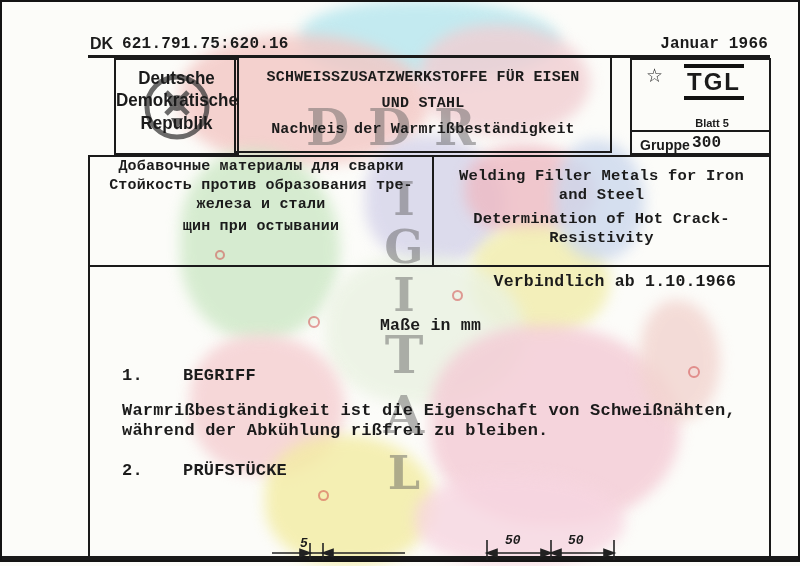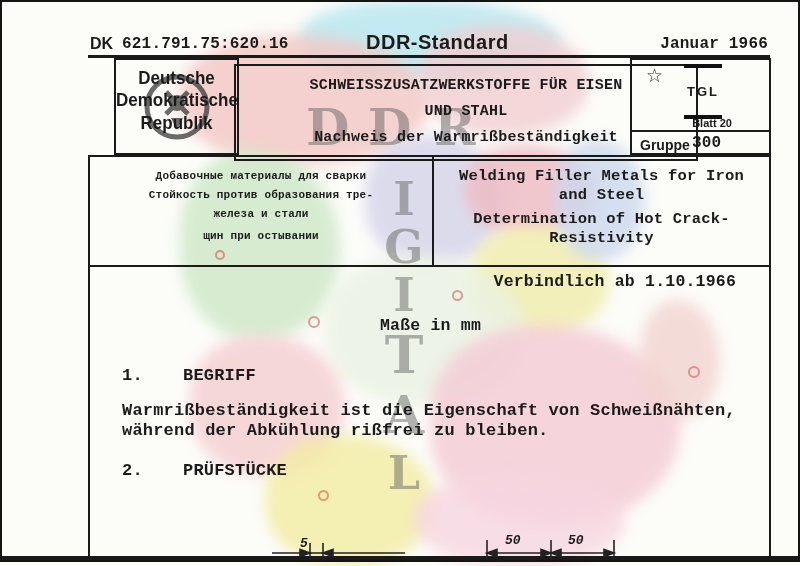--- a/index.html
+++ b/index.html
@@ -16,21 +16,21 @@
   
   .doc{position:absolute;inset:0;z-index:3;}
   .abs{position:absolute;}
   .mono{font-family:"Liberation Mono",monospace;font-weight:700;letter-spacing:.2px;}
   .sans{font-family:"Liberation Sans",sans-serif;font-weight:700;}
   .box{position:absolute;border:2px solid #1a1a1a;background:transparent;box-sizing:border-box;}
   .rule{position:absolute;background:#1a1a1a;}
   .ctr{text-align:center;}
   .dimlbl{position:absolute;font-family:"Liberation Mono",monospace;font-weight:700;font-style:italic;font-size:13px;}
   .tgl-logo{display:inline-block;border-top:4px solid #111;border-bottom:4px solid #111;
-            font-family:"Liberation Sans",sans-serif;font-weight:bold;font-size:13px;letter-spacing:2px;padding:16px 3px;}
+            font-family:"Liberation Sans",sans-serif;font-weight:bold;font-size:24px;letter-spacing:2px;padding:0 3px;}
   .emblem{position:absolute;left:50%;top:50%;transform:translate(-50%,-50%);opacity:.75;}
 </style>
 </head>
 <body>
 
 <div class="page">
 
   <div class="map">
     <div class="blob" style="left:300px;top:0;width:260px;height:80px;background:#b5e6ee;"></div>
     <div class="blob" style="left:180px;top:35px;width:250px;height:130px;background:#f3c7c4;"></div>
@@ -60,57 +60,56 @@
   <span class="wm wm-v" style="top:220px;">G</span>
   <span class="wm wm-v" style="top:268px;">I</span>
   <span class="wm wm-v" style="top:324px;font-size:52px;">T</span>
   <span class="wm wm-v" style="top:384px;font-size:52px;">A</span>
   <span class="wm wm-v" style="top:446px;">L</span>
 
   <div class="doc">
 
     <span class="abs sans" style="left:90px;top:35px;font-size:16px;">DK</span>
     <span class="abs mono" style="left:122px;top:35px;font-size:16px;">621.791.75:620.16</span>
-    <span class="abs sans" style="left:366px;top:31px;font-size:20px;letter-spacing:.5px;">DDR-Standard</span>
     <span class="abs mono" style="left:560px;top:35px;width:208px;text-align:right;font-size:16px;">Januar 1966</span>
     <div class="rule" style="left:88px;top:55px;width:682px;height:3px;"></div>
 
     <div class="box" style="left:88px;top:58px;width:125px;height:97px;margin-left:26px;">
       <svg class="emblem" width="78" height="78" viewBox="0 0 78 78">
         <circle cx="39" cy="39" r="30" fill="none" stroke="#3a3a3a" stroke-width="5"></circle>
         <path d="M28 24 L50 46 M50 24 L28 46" stroke="#3a3a3a" stroke-width="5" fill="none"></path>
         <circle cx="39" cy="35" r="6" fill="none" stroke="#3a3a3a" stroke-width="4"></circle>
         <path d="M33 50 L45 50 L39 62 Z" fill="#3a3a3a"></path>
       </svg>
       <div class="ctr sans" style="position:relative;margin-top:9px;font-size:17px;line-height:21px;transform:scaleY(1.08);">
         <div>Deutsche</div>
         <div>Demokratische</div>
         <div>Republik</div>
       </div>
     </div>
 
-    <div class="box" style="left:234px;top:64px;width:464px;height:97px;">
+    <div class="box" style="left:234px;top:56px;width:378px;height:97px;">
       <div class="ctr mono" style="margin-top:7px;font-size:15px;line-height:26px;">
         <div>SCHWEISSZUSATZWERKSTOFFE FÜR EISEN</div>
         <div>UND STAHL</div>
         <div>Nachweis der Warmrißbeständigkeit</div>
       </div>
     </div>
 
     <div class="box" style="left:630px;top:58px;width:141px;height:97px;">
       <span class="abs" style="left:14px;top:4px;font-size:19px;font-family:'DejaVu Sans',sans-serif;">☆</span>
       <span class="abs tgl-logo" style="left:52px;top:4px;">TGL</span>
-      <div class="ctr sans" style="position:absolute;left:30px;top:57px;width:100px;font-size:11px;">Blatt 20</div>
+      <div class="ctr sans" style="position:absolute;left:30px;top:57px;width:100px;font-size:11px;">Blatt 5</div>
       <div class="rule" style="left:0;top:70px;width:137px;height:2px;"></div>
       <span class="abs sans" style="left:8px;top:77px;font-size:14px;">Gruppe</span>
       <span class="abs mono" style="left:60px;top:74px;font-size:16px;">300</span>
     </div>
 
     <div class="box" style="left:88px;top:155px;width:346px;height:112px;">
-      <div class="ctr mono" style="margin-top:10px;font-size:11px;line-height:19px;">
+      <div class="ctr mono" style="font-size:15px;line-height:19px;">
         <div>Добавочные материалы для сварки</div>
         <div>Стойкость против образования тре-</div>
         <div style="margin-bottom:3px;">железа и стали</div>
         <div>щин при остывании</div>
       </div>
     </div>
 
     <div class="box" style="left:432px;top:155px;width:339px;height:112px;">
       <div class="ctr mono" style="margin-top:10px;font-size:15.5px;line-height:19px;">
         <div>Welding Filler Metals for Iron</div>

